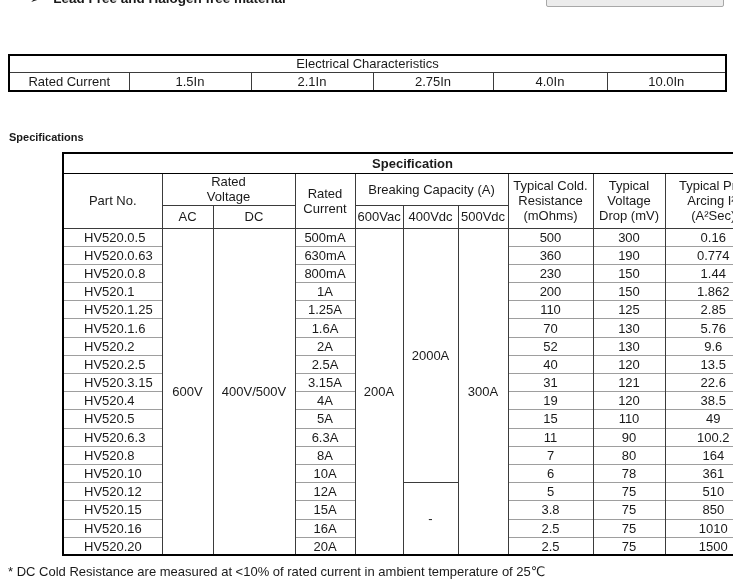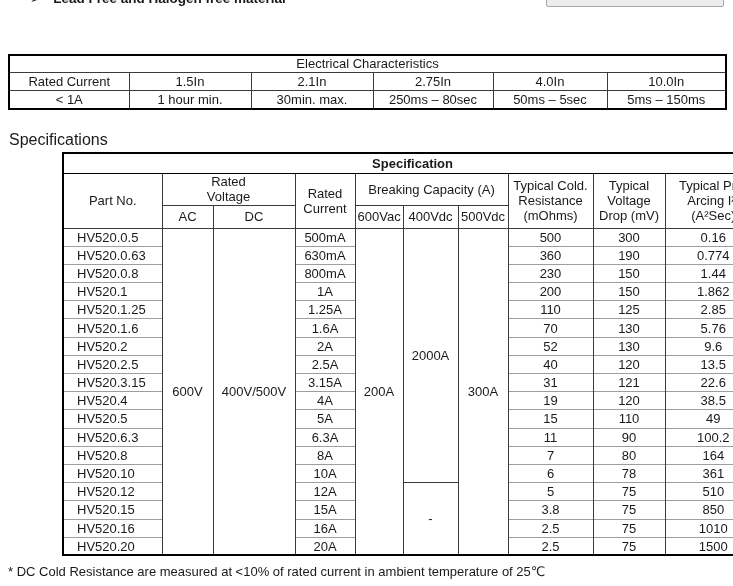--- a/index.html
+++ b/index.html
@@ -35,26 +35,26 @@
   .spec-table td{border-left:1px solid #3b3b3b;}
   .spec-title-row{height:20px;}
   .spec-h1{height:32px;}
   .spec-h2{height:23px;}
   .spec-row{height:18.2px;}
   .tt{font-weight:bold;border-bottom:1px solid #000;}
   .gb{border-bottom:1px solid #3b3b3b;}   
   .hb{border-bottom:1px solid #3b3b3b;}   
   .d{border-top:1px solid #9e9e9e;}       
   .dash{border-top:1px solid #3b3b3b;}    
-  .pl{text-align:left;padding-left:13px;}
+  .pl{text-align:left;padding-left:20px;}
   .preline{white-space:pre-line;}
   
   .section-heading{
     position:absolute;left:9px;top:131px;
-    font-size:16px;font-weight:normal;
+    font-size:11px;font-weight:bold;
   }
   .footnote{
     position:absolute;left:8px;top:564px;font-size:13px;white-space:nowrap;
   }
 </style>
 </head>
 <body>
 
 <div class="top-note">
   <span class="arrow">➢</span><span>Lead Free and Halogen free material</span>
@@ -75,28 +75,20 @@
       <tr class="ec-title-row">
     <td colspan="6">Electrical Characteristics</td>
   </tr>
   <tr class="ec-row">
     <td>Rated Current</td>
     <td>1.5In</td>
     <td>2.1In</td>
     <td>2.75In</td>
     <td>4.0In</td>
     <td>10.0In</td>
-  </tr>
-  <tr class="ec-row">
-    <td>&lt; 1A</td>
-    <td>1 hour min.</td>
-    <td>30min. max.</td>
-    <td>250ms – 80sec</td>
-    <td>50ms – 5sec</td>
-    <td>5ms – 150ms</td>
   </tr>
 </tbody>
   </table>
 
 <div class="section-heading">Specifications</div>
 
 <table class="spec-table">
   <colgroup>
     <col style="width:99px">
       <col style="width:51px">

